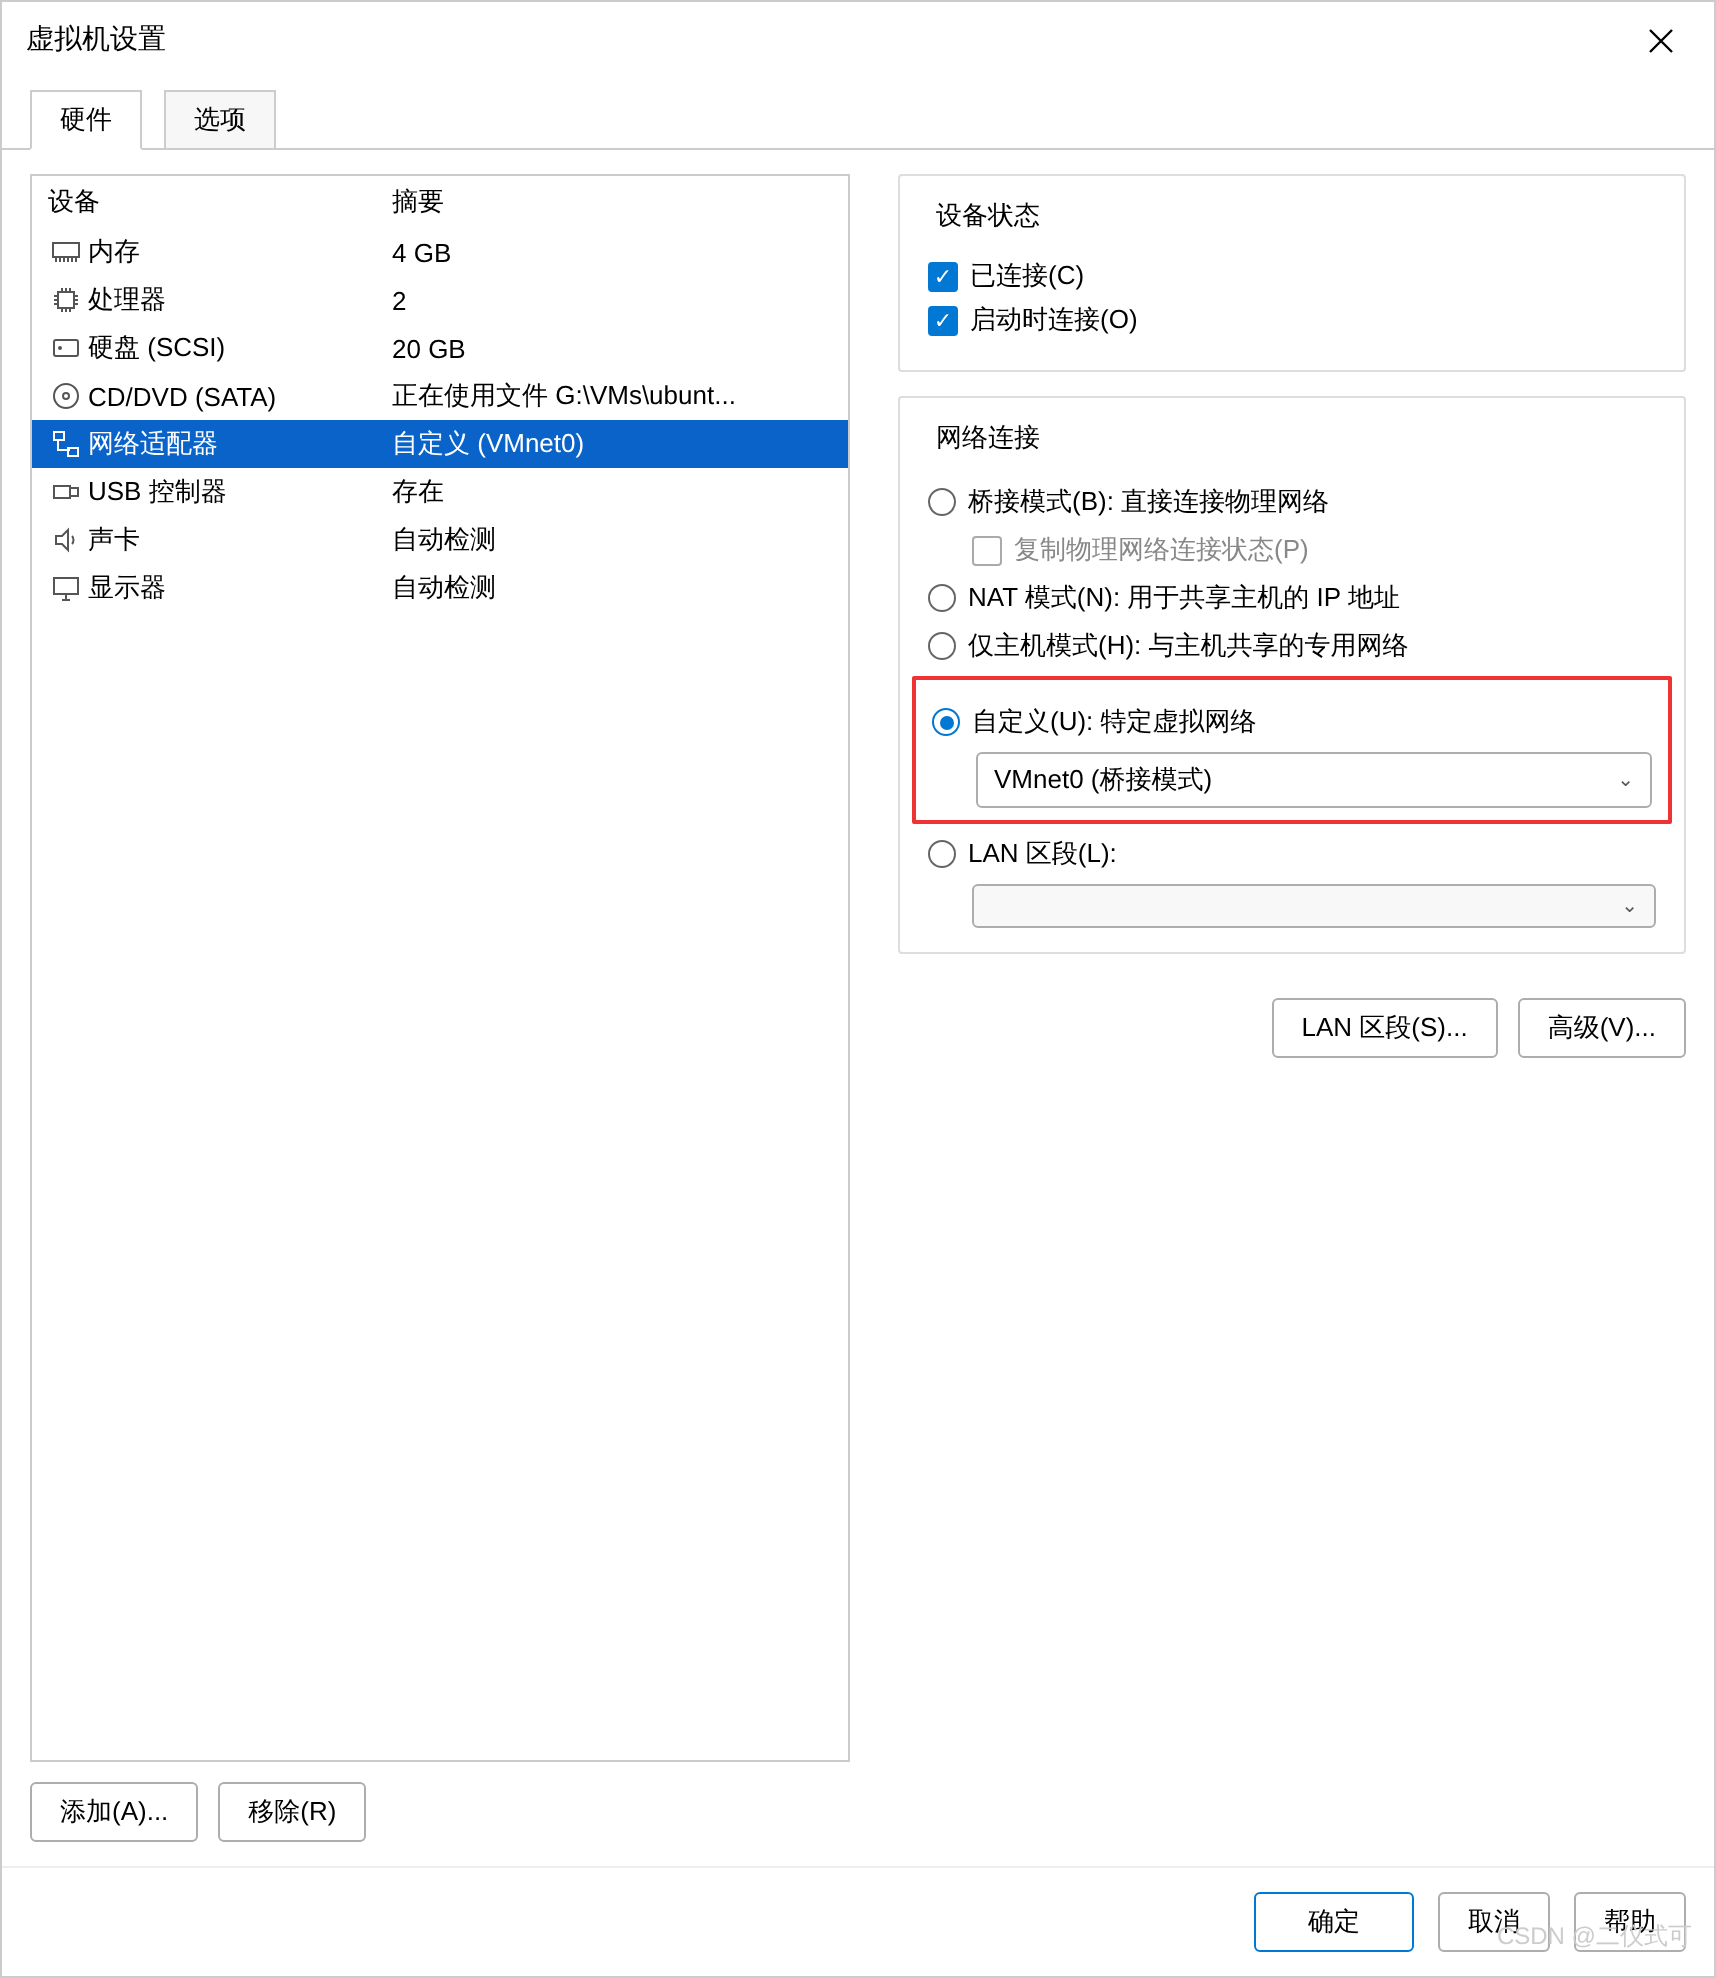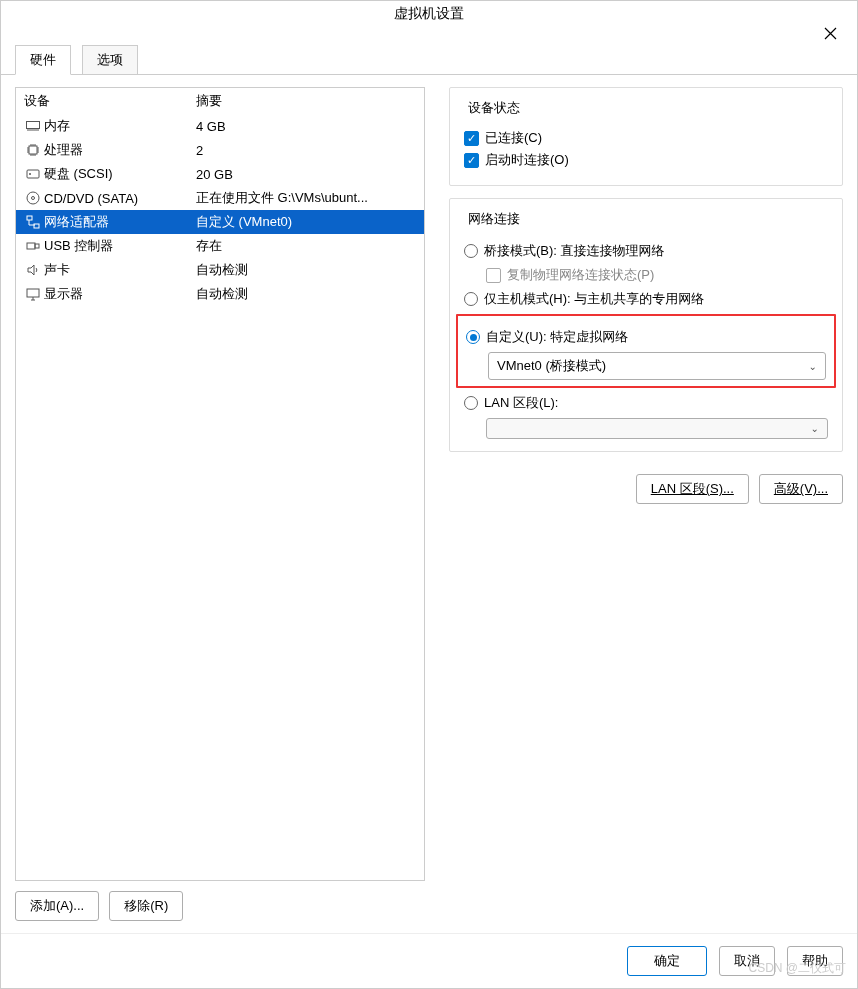--- a/index.html
+++ b/index.html
@@ -6,21 +6,21 @@
 body {
   font-family: "Microsoft YaHei", "Segoe UI", sans-serif;
   font-size: 13px;
   background: #fff;
   color: #000;
   width: 858px;
   height: 989px;
   overflow: hidden;
 }
 .window { width: 100%; height: 100%; display: flex; flex-direction: column; border: 1px solid #ccc; }
-.titlebar { display: flex; align-items: center; padding: 4px 12px; height: 38px; flex-direction: column; }
+.titlebar { display: flex; align-items: center; padding: 16px 12px; height: 38px; }
 .titlebar .title { font-size: 14px; }
 .titlebar .close-icon { margin-left: auto; font-size: 16px; cursor: pointer; padding: 4px 8px; }
 .tabs { display: flex; padding: 6px 14px 0; gap: 12px; }
 .tab { padding: 5px 14px; border: 1px solid #ccc; border-bottom: none; background: #fff; cursor: pointer; font-size: 13px; }
 .tab.active { border-bottom: 1px solid #fff; position: relative; z-index: 2; }
 .tab:not(.active) { background: #f7f7f7; }
 .tab + .tab { margin-left: -1px; }
 .tabline { border-top: 1px solid #ccc; margin-top: -1px; }
 .content { flex: 1; display: flex; padding: 12px 14px; gap: 24px; overflow: hidden; }
 .left-pane { width: 410px; display: flex; flex-direction: column; }
@@ -43,21 +43,21 @@
 .radio { width: 14px; height: 14px; border: 1px solid #666; border-radius: 50%; display: inline-flex; align-items: center; justify-content: center; cursor: pointer; }
 .radio.checked { border-color: #0078d4; }
 .radio.checked::after { content: ""; width: 7px; height: 7px; border-radius: 50%; background: #0078d4; }
 .sub { margin-left: 22px; margin-top: 3px; }
 .sub .checkbox { background: #fff; border-color: #aaa; }
 .sub .lbl { color: #888; }
 .highlight { border: 2px solid #e33; padding: 6px 8px; margin: 2px -8px; border-radius: 1px; }
 .select { width: 100%; padding: 4px 8px; border: 1px solid #adadad; border-radius: 3px; margin-top: 6px; display: flex; justify-content: space-between; align-items: center; cursor: pointer; background: #fff; }
 .select.disabled { color: #888; background: #f8f8f8; }
 .chev { font-size: 10px; color: #555; }
-.right-buttons { display: flex; gap: 10px; justify-content: flex-end; margin-top: 10px; text-decoration: underline; }
+.right-buttons { display: flex; gap: 10px; justify-content: flex-end; margin-top: 10px; }
 .footer { display: flex; justify-content: flex-end; gap: 12px; padding: 12px 14px; border-top: 1px solid #eee; }
 .footer .btn.primary { border-color: #0078d4; padding: 5px 26px; }
 .watermark { position: absolute; right: 12px; bottom: 12px; color: #ccc; font-size: 12px; pointer-events: none; }
 svg { display: block; }
 </style>
 </head>
 <body>
 
 <div class="window">
   <div class="titlebar">
@@ -189,20 +189,24 @@
 
         <div class="radiorow">
           <span class="radio"></span>
           <span>桥接模式(B): 直接连接物理网络</span>
         </div>
         <div class="sub checkrow">
           <span class="checkbox"></span>
           <span class="lbl">复制物理网络连接状态(P)</span>
         </div>
 
+        <div class="radiorow">
+          <span class="radio"></span>
+          <span>NAT 模式(N): 用于共享主机的 IP 地址</span>
+        </div>
 
         <div class="radiorow">
           <span class="radio"></span>
           <span>仅主机模式(H): 与主机共享的专用网络</span>
         </div>
 
         <div class="highlight">
           <div class="radiorow">
             <span class="radio checked"></span>
             <span>自定义(U): 特定虚拟网络</span>

